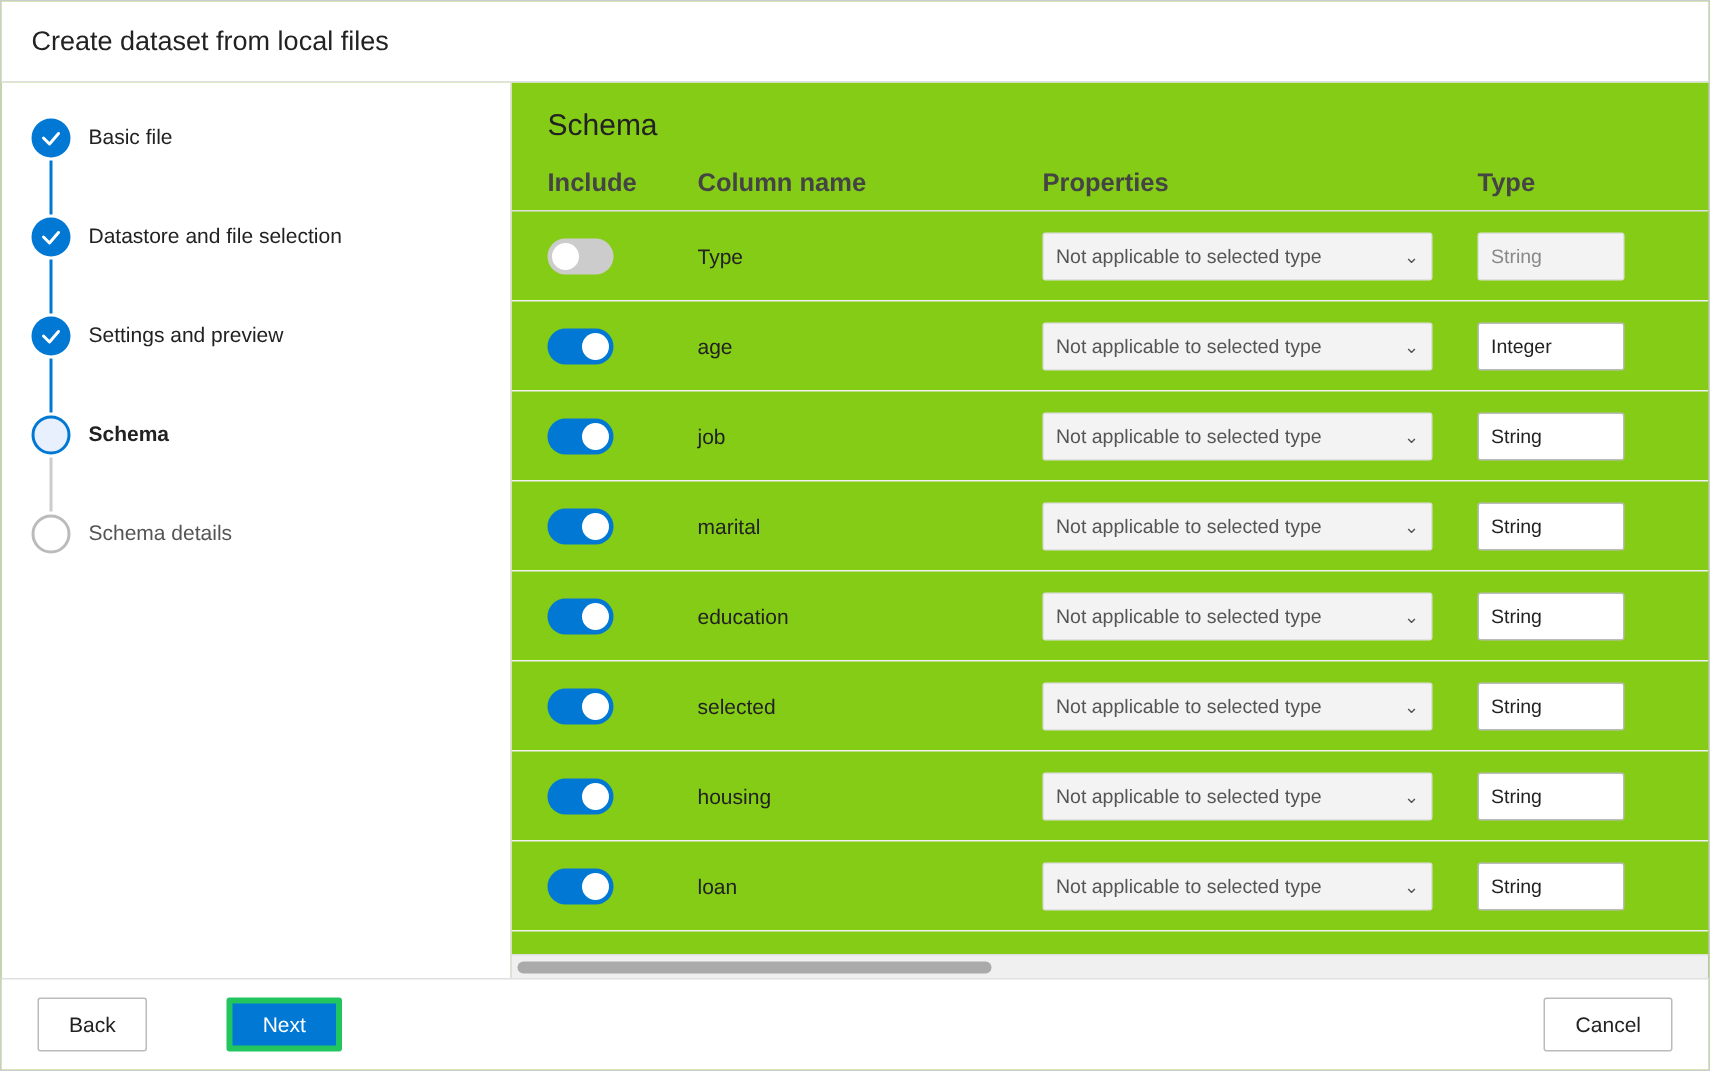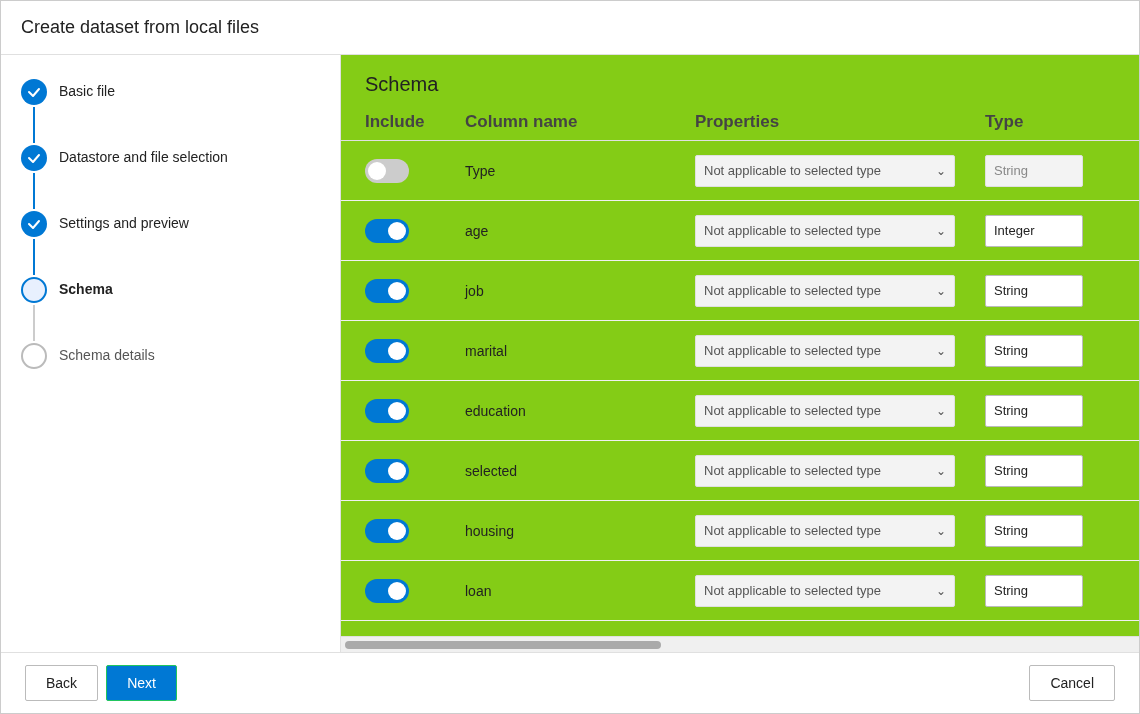--- a/index.html
+++ b/index.html
@@ -250,21 +250,22 @@
       border-radius: 2px;
       font-size: 14px;
       cursor: pointer;
       border: 1px solid #bbb;
       background: #fff;
       color: #222;
     }
     .btn.primary {
       background: #0078d4;
       color: #fff;
-      border: 1px solid #22c55e;
+      border: 4px solid #22c55e;
+      margin-left: 45px;
     }
     .column-name {
       color: #222;
       font-size: 14px;
     }
   </style>
 </head>
 <body>
 
 <div class="dialog">

